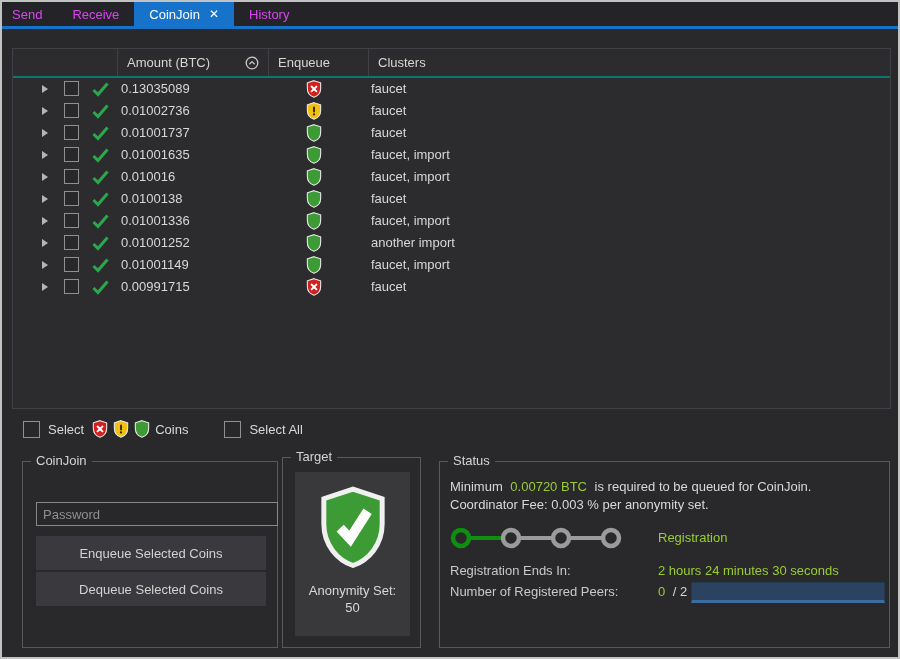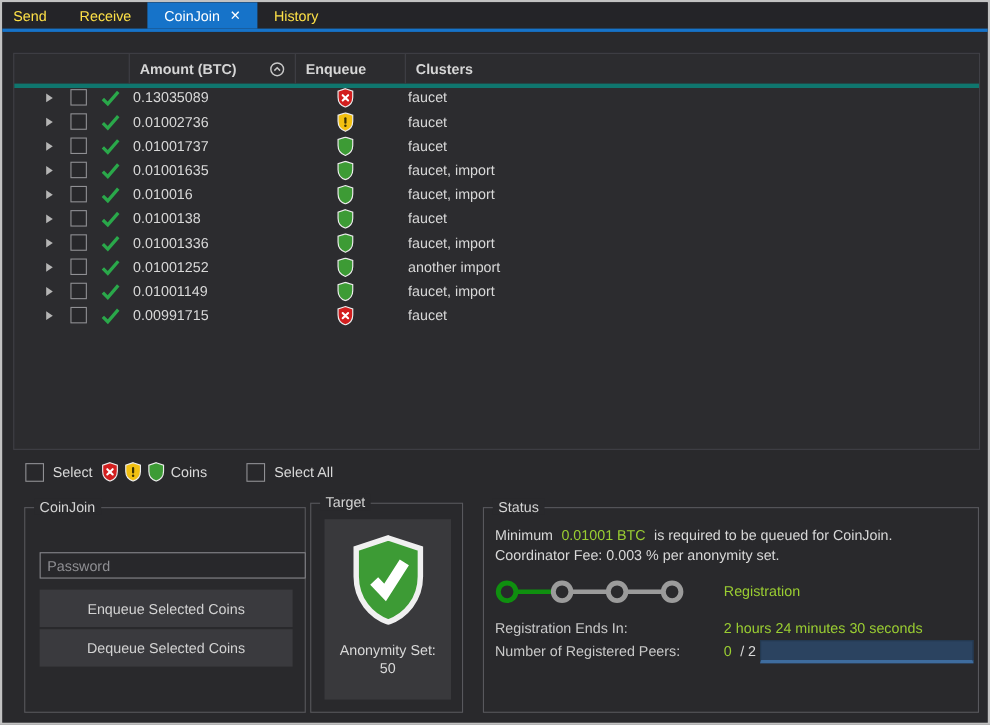--- a/index.html
+++ b/index.html
@@ -3,29 +3,29 @@
 <meta charset="utf-8">
 <style>
   html,body{margin:0;padding:0;background:#1b1b1d;}
   #app{
     position:relative;width:900px;height:659px;box-sizing:border-box;
     background:#29292c;border:2px solid #c2c2c2;overflow:hidden;
     font-family:"Liberation Sans","DejaVu Sans",sans-serif;font-size:13px;color:#d8d8d8;
   }
   
   .tabbar{position:absolute;left:0;top:0;right:0;height:24px;background:#242428;display:flex;align-items:stretch;}
-  .tab{display:flex;align-items:center;padding:0 15px;color:#fde047;cursor:default;}
+  .tab{display:flex;align-items:center;padding:0 15px;color:#d946ef;cursor:default;}
   .tab.first{padding-left:10px;}
   .tab.active{background:#1673c9;color:#ffffff;gap:9px;}
   .tab .close{font-size:12px;color:#ffffff;}
   .tab-underline{position:absolute;left:0;top:24px;right:0;height:3px;background:#1673c9;}
   
   .table-panel{position:absolute;left:10px;top:46px;width:879px;height:361px;box-sizing:border-box;
     background:#2c2c2f;border:1px solid #404046;}
-  .thead{position:absolute;left:0;top:0;right:0;height:27px;border-bottom:4px solid #0f766e;font-weight:bold;}
+  .thead{position:absolute;left:0;top:0;right:0;height:27px;border-bottom:2px solid #0f766e;}
   .th{position:absolute;top:0;height:27px;line-height:27px;border-left:1px solid #404046;
       padding-left:9px;box-sizing:border-box;color:#d6d6d6;}
   .th-amount{left:104px;width:151px;}
   .th-privacy{left:255px;width:100px;}
   .th-clusters{left:355px;right:0;}
   .sort-icon{position:absolute;right:9px;top:7px;}
   .rows{position:absolute;left:0;top:29px;right:0;}
   .row{position:relative;height:22px;}
   .expander{position:absolute;left:29px;top:7px;width:0;height:0;
     border-left:6px solid #b5b5b5;border-top:4px solid transparent;border-bottom:4px solid transparent;}
@@ -287,21 +287,21 @@
         <div>Anonymity Set:</div>
         <div>50</div>
       </div>
     </div>
   </div>
 
   <div class="groupbox" id="box-status">
     <span class="legend">Status</span>
     <div class="s-line1">
       <span class="gap-r">Minimum</span>
-      <span class="yg gap-r">0.01001 BTC</span>
+      <span class="yg gap-r">0.00720 BTC</span>
       <span>is required to be queued for CoinJoin.</span>
     </div>
     <div class="s-line2">Coordinator Fee: 0.003 % per anonymity set.</div>
 
     <svg class="stepper" width="172" height="26" viewBox="0 0 172 26">
       <line x1="19" y1="13" x2="53" y2="13" stroke="#0f8f0f" stroke-width="4"></line>
       <line x1="69" y1="13" x2="103" y2="13" stroke="#9b9b9b" stroke-width="4"></line>
       <line x1="119" y1="13" x2="153" y2="13" stroke="#9b9b9b" stroke-width="4"></line>
       <circle cx="11" cy="13" r="8" fill="none" stroke="#0f8f0f" stroke-width="4.5"></circle>
       <circle cx="61" cy="13" r="8" fill="none" stroke="#9b9b9b" stroke-width="4.5"></circle>

